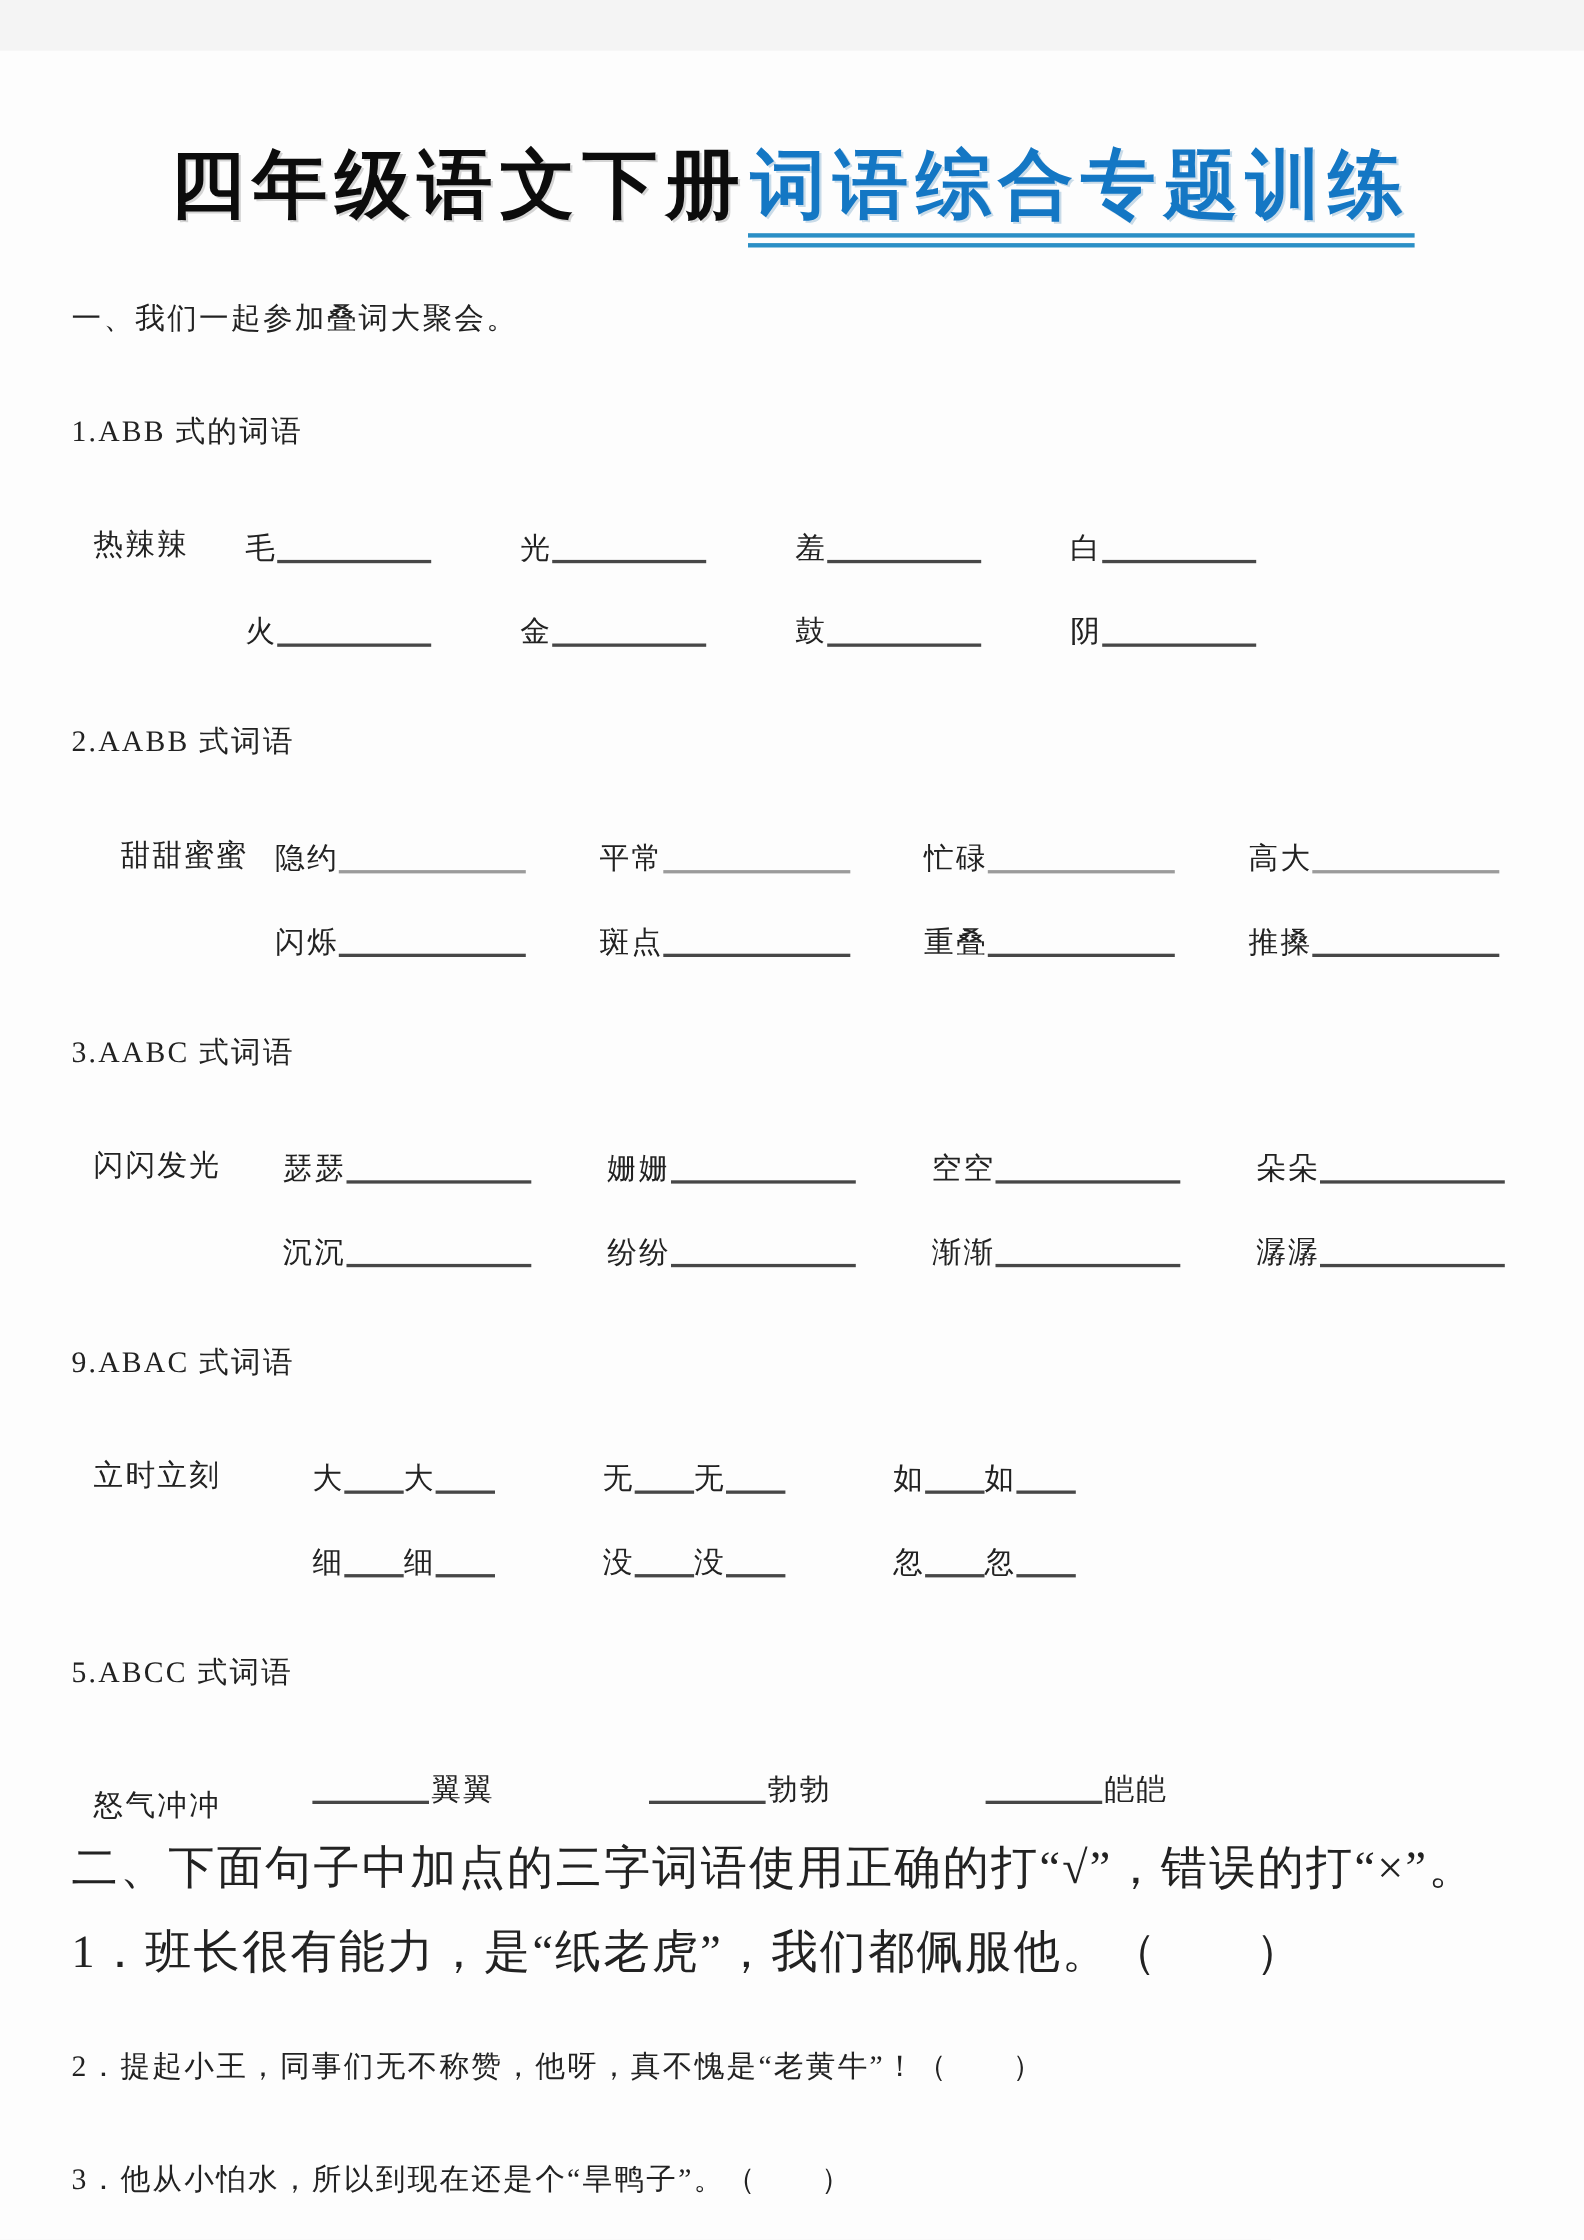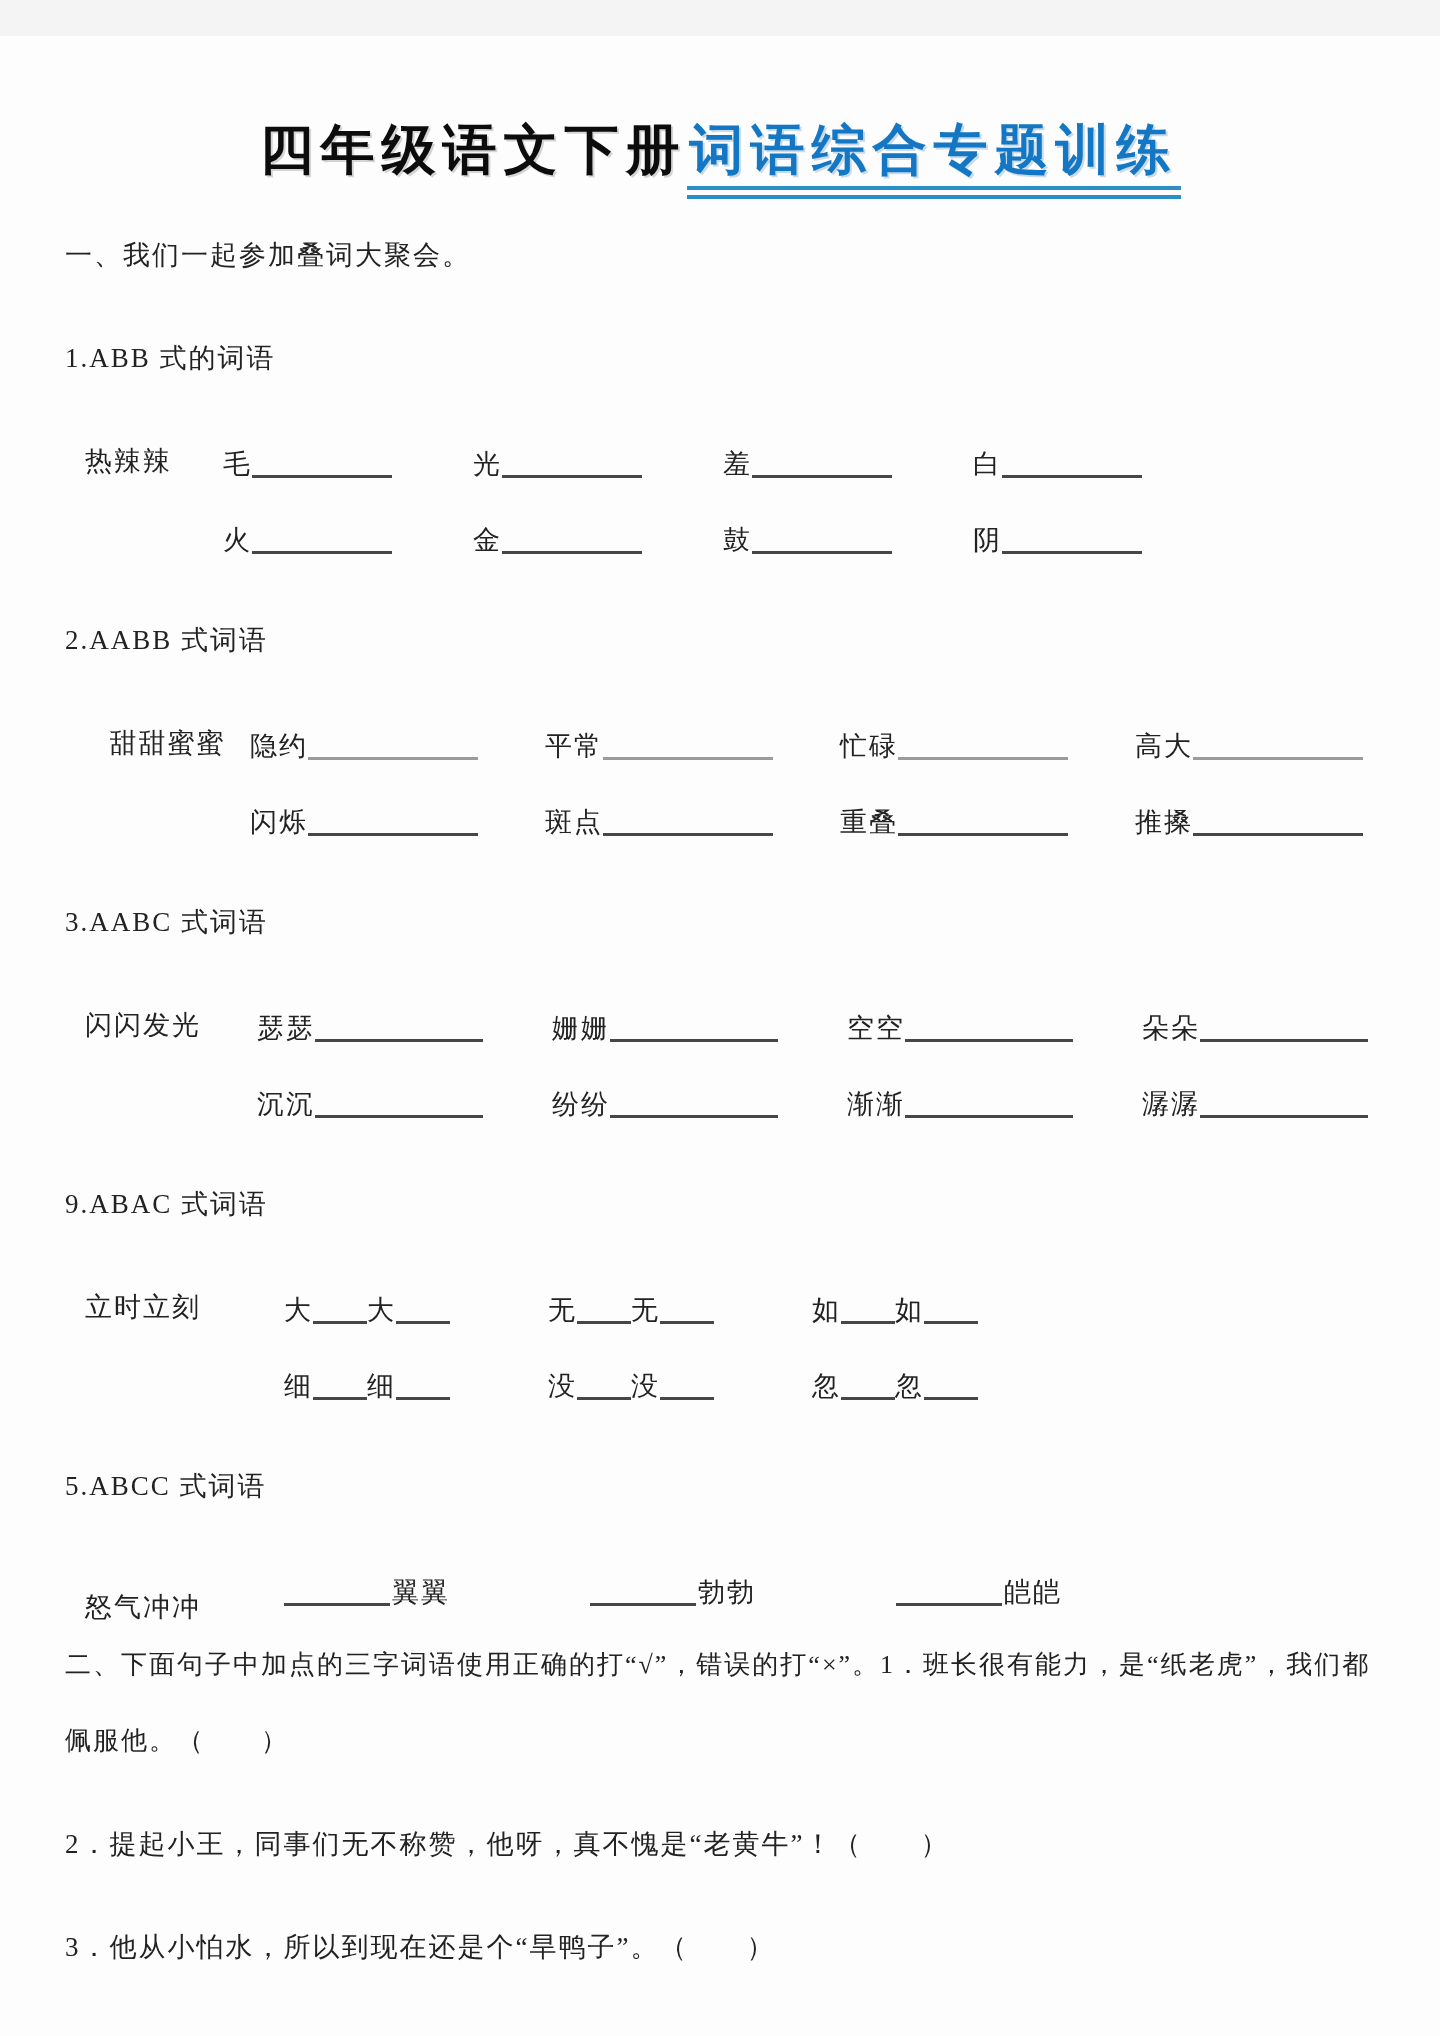--- a/index.html
+++ b/index.html
@@ -4,36 +4,36 @@
 <style>
   html,body{margin:0;padding:0;}
   body{width:1440px;height:2036px;overflow:hidden;background:#f4f4f4;}
   .page{
     position:relative;width:1440px;height:2036px;background:#fdfdfd;
     font-family:"Liberation Serif","DejaVu Serif",serif;color:#222;
   }
   
   .title-wrap{
     padding-top:84px;text-align:center;font-weight:bold;
-    font-size:54px;letter-spacing:7px;line-height:1.12;white-space:nowrap;
+    font-size:68px;letter-spacing:7px;line-height:1.12;white-space:nowrap;
   }
   .t-black{color:#0c0c0c;text-shadow:2px 2px 0 rgba(0,0,0,0.16);}
   .t-blue{
     color:#1477c4;text-shadow:2px 2px 0 rgba(20,100,160,0.22);
     border-bottom:13px double #2b8fc6;padding:0 3px 6px 3px;
   }
   
   .content{margin-top:22px;padding:0 65px;}
   .line{
     height:76px;display:flex;align-items:center;
     font-size:27px;letter-spacing:2px;white-space:nowrap;
   }
   .para{
     margin:0;height:152px;overflow:hidden;
-    font-size:26px;letter-spacing:2px;line-height:76px;
+    font-size:42px;letter-spacing:2px;line-height:76px;
   }
   .fill-row{padding-left:20px;}
   .fill-row>*{flex-shrink:0;}
   .example{display:inline-block;}
   .w-abb{width:138px;}
   .w-aabb{width:165px;text-align:center;}
   .w-aabc{width:172px;}
   .w-abac{width:199px;}
   .w-abcc{width:199px;margin-top:36px;}
   .item{display:inline-block;}

